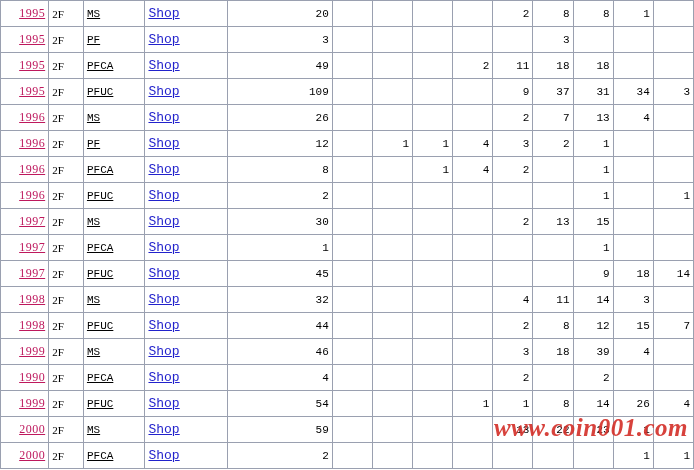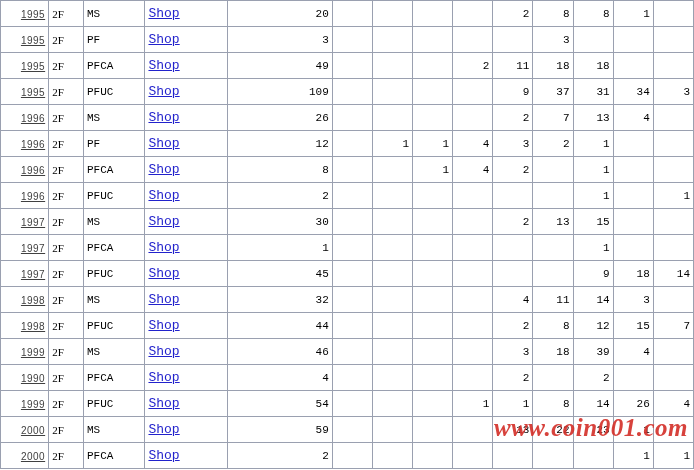--- a/index.html
+++ b/index.html
@@ -31,30 +31,30 @@
   }
   
   col.c-year   { width: 36px; }
   col.c-grade  { width: 26px; }
   col.c-type   { width: 46px; }
   col.c-shop   { width: 62px; }
   col.c-total  { width: 78px; }
   col.c-n      { width: 30px; }
 
   .year-link {
-    color: #404040;
+    color: #be185d;
     text-decoration: underline;
-    font-family: Liberation Sans, sans-serif;
-    font-size: 10px;
+    font-family: Liberation Serif, serif;
+    font-size: 12px;
     letter-spacing: 0.5px;
     cursor: pointer;
   }
   .cell-year { text-align: right; padding-right: 4px; }
   .cell-grade { font-family: Liberation Serif, serif; font-size: 11px; text-align: left; }
-  .cell-type { font-family: "Liberation Mono", monospace; font-size: 11px; text-align: left; }
+  .cell-type { font-family: "Liberation Mono", monospace; font-size: 11px; text-align: left; text-decoration: underline; }
   .cell-shop { text-align: left; }
   .shop-link {
     color: #2222cc;
     text-decoration: underline;
     font-family: "Liberation Mono", monospace;
     font-size: 13px;
     cursor: pointer;
   }
   .cell-total {
     text-align: right;

